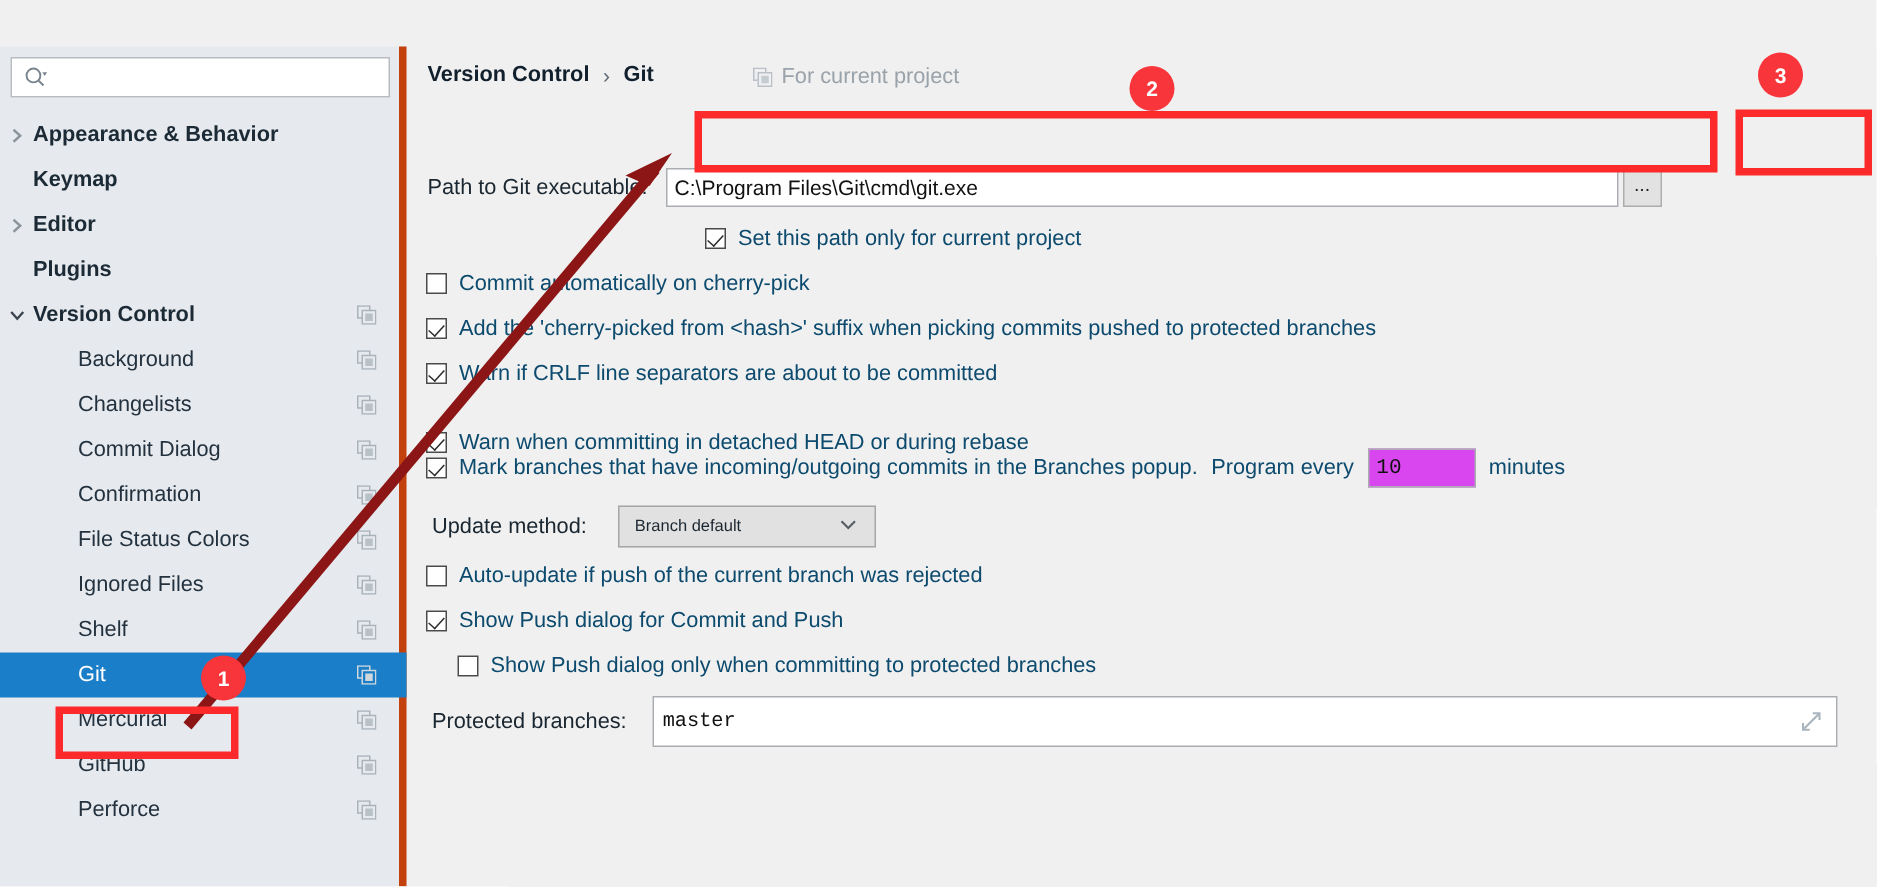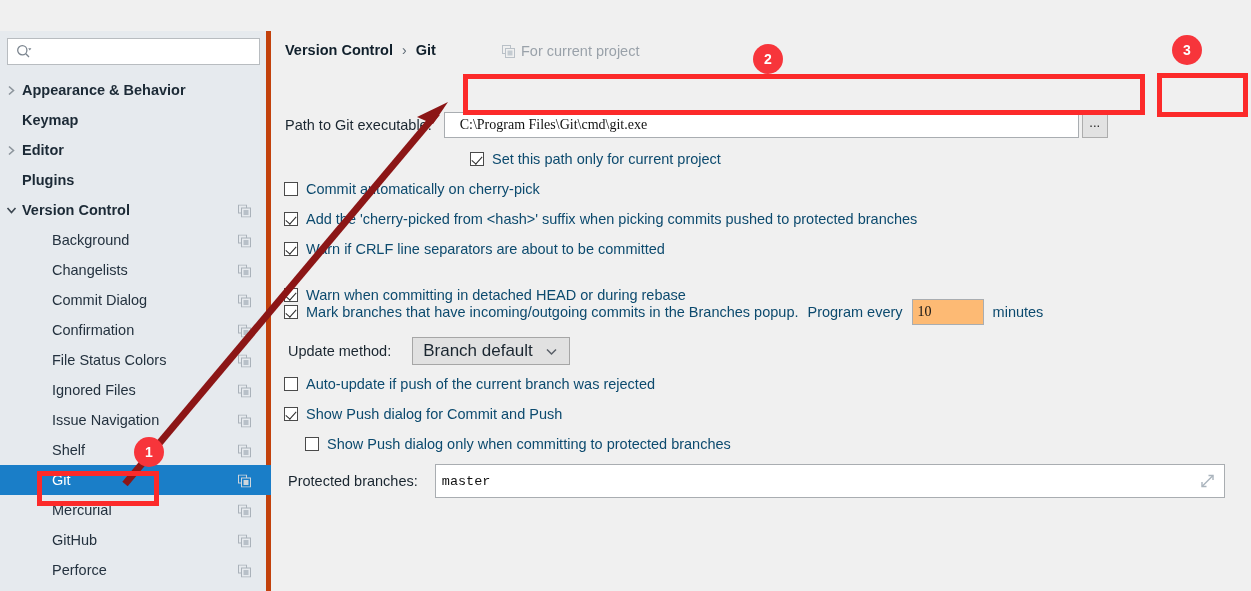--- a/index.html
+++ b/index.html
@@ -125,23 +125,23 @@
   }
 
   .pathrow {
     position: absolute; left: 13px; top: 81px;
     display: flex; align-items: center;
   }
   .path-input {
     width: 635px; height: 26px;
     background: #ffffff;
     border: 1px solid #a9adb1;
-    font-family: Liberation Serif, serif;
+    font-family: Liberation Sans, sans-serif;
     font-size: 14px; color: #111;
-    padding: 0 15px; margin-left: 12px;
+    padding: 0 5px; margin-left: 12px;
     outline: none;
   }
   .browse-btn {
     width: 26px; height: 26px; margin-left: 3px;
     background: #e2e2e2;
     border: 1px solid #adadad;
     font-size: 13px; color: #222;
     display: flex; align-items: center; justify-content: center;
     font-family: "Liberation Sans", sans-serif;
     cursor: default; padding-bottom: 6px;
@@ -167,39 +167,39 @@
     left: 3px; top: 1px;
     width: 5px; height: 9px;
     border: solid #2a2a2a;
     border-width: 0 1.6px 1.6px 0;
     transform: rotate(42deg);
   }
   .cb-text { font-size: 14.5px; color: #0c4a6e; text-align: center; }
 
   .refresh-input {
     width: 72px; height: 26px;
-    background: #fdba74;
+    background: #d946ef;
     border: 1px solid #a9adb1;
-    font-family: Liberation Serif, serif;
+    font-family: Liberation Mono, monospace;
     font-size: 14px; color: #111;
     padding: 0 5px; margin: 0 9px 0 9px;
     outline: none;
   }
 
   .update-row {
     position: absolute; left: 16px; top: 306px;
     display: flex; align-items: center;
   }
   .combo {
     margin-left: 21px;
-    width: 158px; height: 28px;
+    width: 172px; height: 28px;
     background: #e1e1e1;
     border: 1px solid #a6a6a6;
     display: flex; align-items: center;
-    font-size: 17px; color: #1a2630;
+    font-size: 11px; color: #1a2630;
     padding-left: 10px;
     position: relative;
     cursor: default;
   }
   .combo .chev {
     position: absolute; right: 12px; top: 50%;
     transform: translateY(-50%);
   }
 
   .pbrow {
@@ -369,30 +369,20 @@
         <span class="lbl">Ignored Files</span>
         <span class="copyicon">
           <svg width="13" height="13" viewBox="0 0 13 13">
               <rect x="0.5" y="0.5" width="8" height="8" fill="none" stroke="#aab2ba"></rect>
               <rect x="3.5" y="3.5" width="9" height="9" fill="#e6eaee" stroke="#aab2ba"></rect>
               <rect x="5.5" y="5.5" width="5" height="5" fill="#b8c0c8"></rect>
             </svg>
         </span>
       </div>
 
-      <div class="node child">
-        <span class="lbl">Issue Navigation</span>
-        <span class="copyicon">
-          <svg width="13" height="13" viewBox="0 0 13 13">
-              <rect x="0.5" y="0.5" width="8" height="8" fill="none" stroke="#aab2ba"></rect>
-              <rect x="3.5" y="3.5" width="9" height="9" fill="#e6eaee" stroke="#aab2ba"></rect>
-              <rect x="5.5" y="5.5" width="5" height="5" fill="#b8c0c8"></rect>
-            </svg>
-        </span>
-      </div>
 
       <div class="node child">
         <span class="lbl">Shelf</span>
         <span class="copyicon">
           <svg width="13" height="13" viewBox="0 0 13 13">
               <rect x="0.5" y="0.5" width="8" height="8" fill="none" stroke="#aab2ba"></rect>
               <rect x="3.5" y="3.5" width="9" height="9" fill="#e6eaee" stroke="#aab2ba"></rect>
               <rect x="5.5" y="5.5" width="5" height="5" fill="#b8c0c8"></rect>
             </svg>
         </span>

